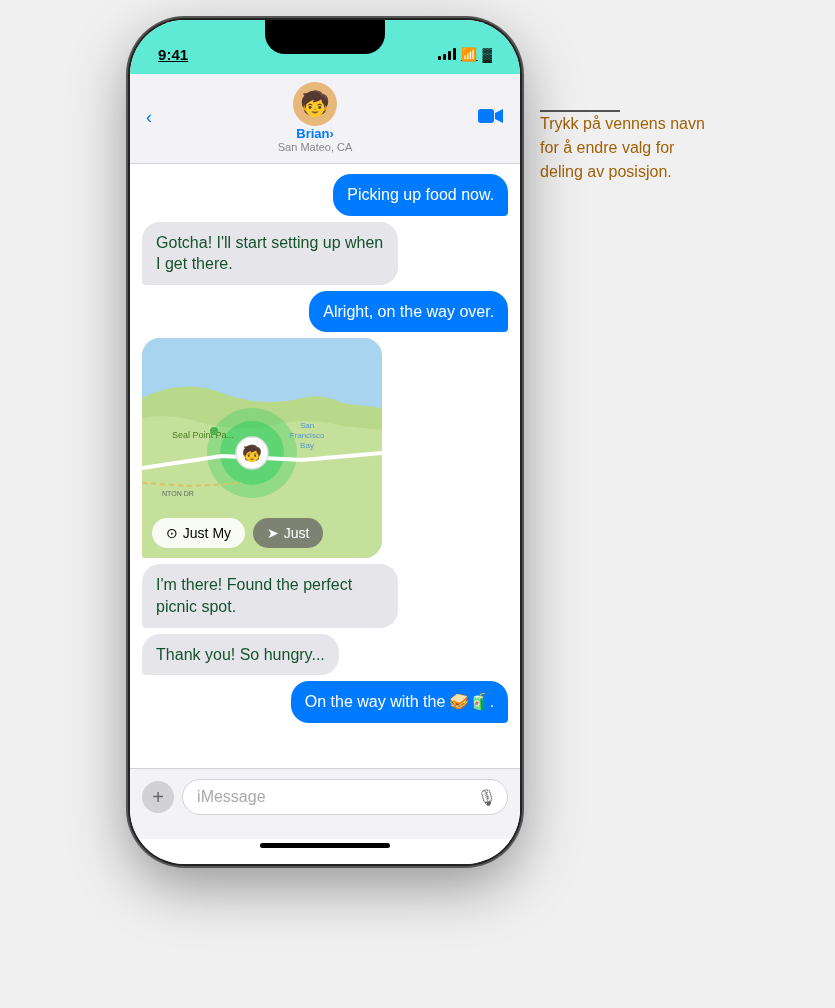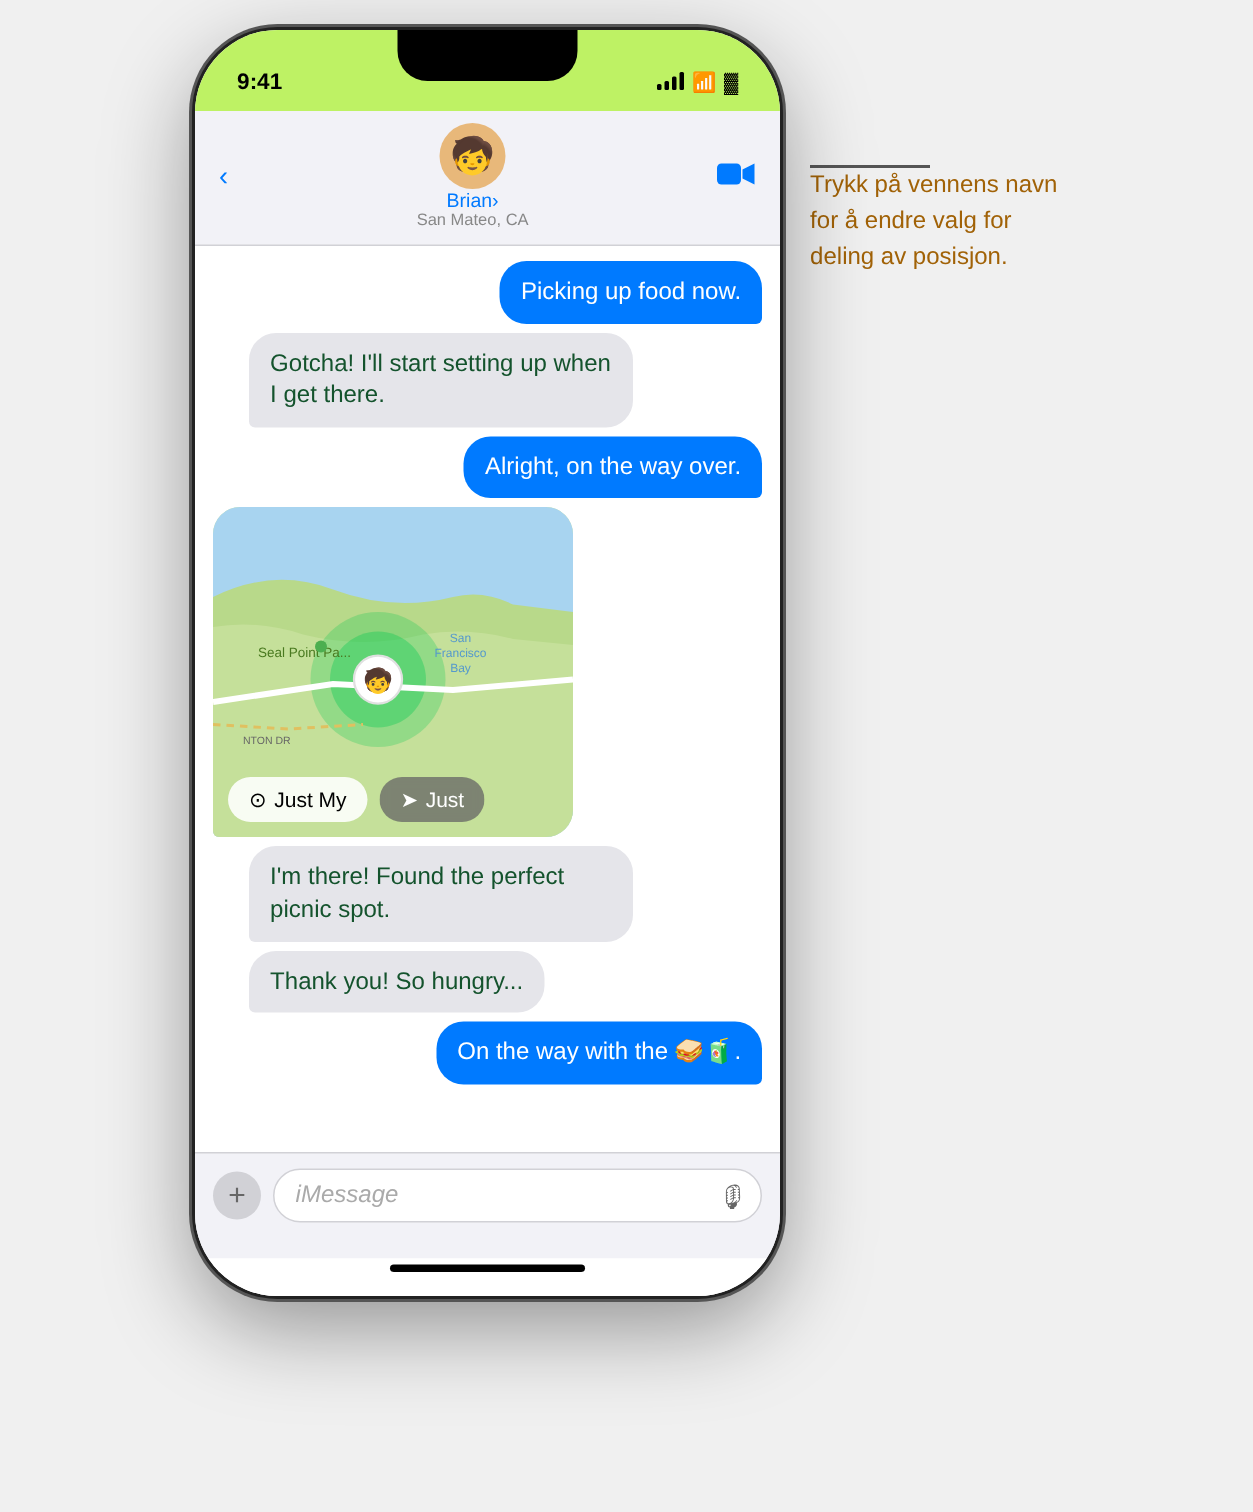--- a/index.html
+++ b/index.html
@@ -25,27 +25,28 @@
       border-radius: 55px;
       overflow: hidden;
       position: relative;
       box-shadow: 0 0 0 2px #222, 0 0 0 4px #555, 0 20px 60px rgba(0,0,0,0.4);
       display: flex;
       flex-direction: column;
     }
     
     .status-bar {
       height: 54px;
-      background: #bef264;
+      background: #5eead4;
       display: flex;
       align-items: center;
       justify-content: space-between;
       padding: 14px 28px 0;
       position: relative;
       flex-shrink: 0;
+      text-decoration: underline;
     }
     .status-time {
       font-size: 15px;
       font-weight: 600;
       color: #000;
     }
     .status-icons {
       display: flex;
       align-items: center;
       gap: 5px;
@@ -90,21 +91,21 @@
       overflow: hidden;
       background: #e8b87a;
       display: flex;
       align-items: center;
       justify-content: center;
       font-size: 24px;
     }
     .contact-name {
       font-size: 13px;
       color: #007aff;
-      font-weight: 400;
+      font-weight: 700;
       display: flex;
       align-items: flex-end;
       gap: 0;
     }
     .contact-location {
       font-size: 11px;
       color: #888;
     }
     .nav-video {
       color: #007aff;
@@ -129,21 +130,20 @@
     }
     .bubble-row.received {
       justify-content: flex-start;
     }
     .bubble {
       max-width: 70%;
       padding: 10px 14px;
       border-radius: 18px;
       font-size: 16px;
       line-height: 1.35;
-      margin-left: 24px;
     }
     .bubble.sent {
       background: #007aff;
       color: #fff;
       border-bottom-right-radius: 4px;
     }
     .bubble.received {
       background: #e5e5ea;
       color: #14532d;
       border-bottom-left-radius: 4px;
@@ -214,22 +214,21 @@
     .imessage-input {
       flex: 1;
       background: #fff;
       border: 1px solid #d1d1d6;
       border-radius: 20px;
       padding: 8px 36px 8px 14px;
       font-size: 16px;
       color: #aaa;
       position: relative;
       display: flex;
-      align-items: flex-start;
-      font-style: italic;
+      align-items: center;
     }
     .mic-icon {
       position: absolute;
       right: 10px;
       color: #666;
       font-size: 16px;
     }
     .home-indicator {
       height: 5px;
       width: 130px;

